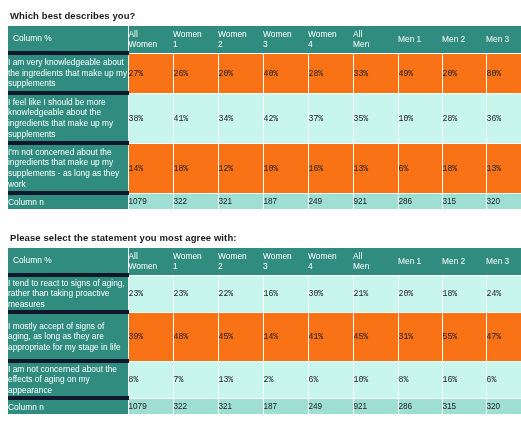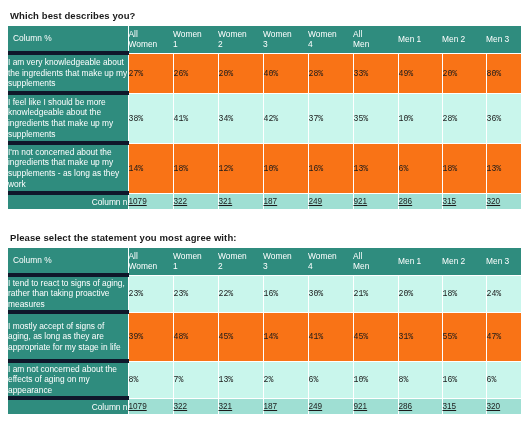--- a/index.html
+++ b/index.html
@@ -82,22 +82,22 @@
     font-size: 8.2px;
     color: #1c1c1c;
     text-align: left;
     padding: 2px 4px 2px 6px;
     vertical-align: middle;
     border-right: 1px solid #ffffff;
     border-top: 1px solid #ffffff;
   }
   tr.band-a .val { background: #f97316; font-family: Liberation Mono, monospace; }
   tr.band-b .val { background: #c9f6ec; font-family: Liberation Mono, monospace; }
-  tr.totals .val { background: #9fdfd3; text-decoration: underline; }
-  tr.totals .lbl { background: #2f8c7e; text-align: right; }
+  tr.totals .val { background: #9fdfd3; }
+  tr.totals .lbl { background: #2f8c7e; }
   .gap {
     height: 14px;
     background: #ffffff;
   }
 </style>
 </head>
 <body>
 
 <div class="page">
 

